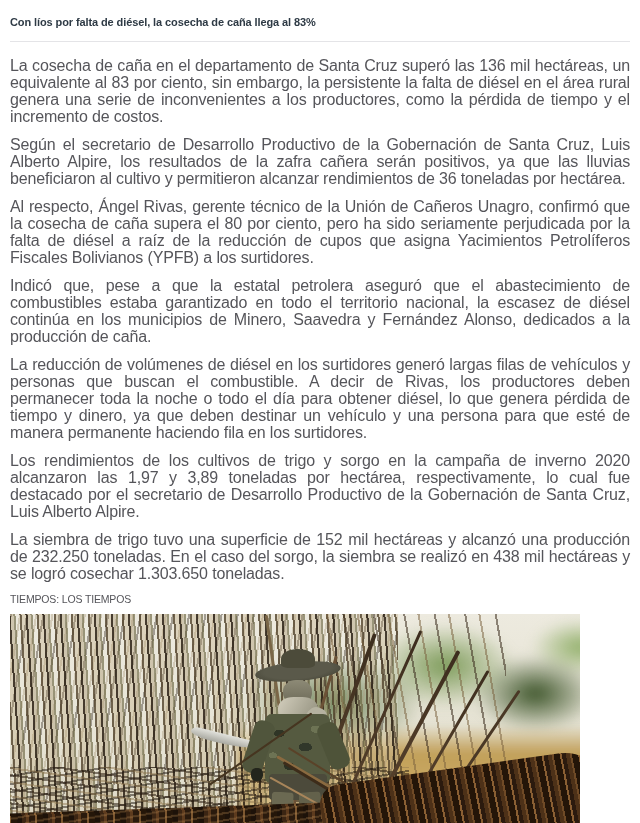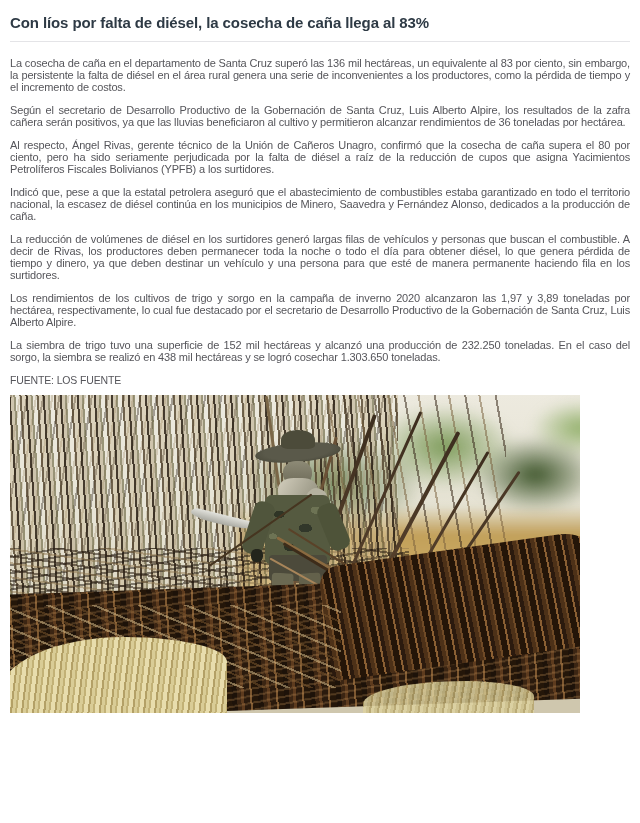--- a/index.html
+++ b/index.html
@@ -3,27 +3,27 @@
 <meta charset="utf-8">
 <style>
   html,body{margin:0;padding:0;}
   body{
     width:640px;height:823px;background:#ffffff;overflow:hidden;
     font-family:"Liberation Sans", sans-serif;
     -webkit-font-smoothing:antialiased;
   }
   .article{padding:12px 10px 0 10px;}
   .title{
-    font-size:15px;line-height:19px;font-weight:700;color:#2e3a45;
+    font-size:11px;line-height:19px;font-weight:700;color:#2e3a45;
     letter-spacing:-0.1px;margin:0;padding:1px 0 9px 0;
     border-bottom:1px solid #e4e4e7;
   }
   .body-text{margin-top:15px;}
   .para{
-    font-size:11px;line-height:12px;letter-spacing:-0.15px;
+    font-size:16px;line-height:17px;letter-spacing:-0.15px;
     color:#55555a;text-align:justify;margin:0 0 11px 0;
   }
   .source{
     font-size:10.5px;letter-spacing:-0.15px;color:#55555a;
     margin:3px 0 9px 0;
   }
 
   
   .photo{
     position:relative;width:570px;height:318px;overflow:hidden;
@@ -152,21 +152,21 @@
   <h1 class="title">Con líos por falta de diésel, la cosecha de caña llega al 83%</h1>
 
   <div class="body-text">
     <p class="para">La cosecha de caña en el departamento de Santa Cruz superó las 136 mil hectáreas, un equivalente al 83 por ciento, sin embargo, la persistente la falta de diésel en el área rural genera una serie de inconvenientes a los productores, como la pérdida de tiempo y el incremento de costos.</p>
     <p class="para">Según el secretario de Desarrollo Productivo de la Gobernación de Santa Cruz, Luis Alberto Alpire, los resultados de la zafra cañera serán positivos, ya que las lluvias beneficiaron al cultivo y permitieron alcanzar rendimientos de 36 toneladas por hectárea.</p>
     <p class="para">Al respecto, Ángel Rivas, gerente técnico de la Unión de Cañeros Unagro, confirmó que la cosecha de caña supera el 80 por ciento, pero ha sido seriamente perjudicada por la falta de diésel a raíz de la reducción de cupos que asigna Yacimientos Petrolíferos Fiscales Bolivianos (YPFB) a los surtidores.</p>
     <p class="para">Indicó que, pese a que la estatal petrolera aseguró que el abastecimiento de combustibles estaba garantizado en todo el territorio nacional, la escasez de diésel continúa en los municipios de Minero, Saavedra y Fernández Alonso, dedicados a la producción de caña.</p>
     <p class="para">La reducción de volúmenes de diésel en los surtidores generó largas filas de vehículos y personas que buscan el combustible. A decir de Rivas, los productores deben permanecer toda la noche o todo el día para obtener diésel, lo que genera pérdida de tiempo y dinero, ya que deben destinar un vehículo y una persona para que esté de manera permanente haciendo fila en los surtidores.</p>
     <p class="para">Los rendimientos de los cultivos de trigo y sorgo en la campaña de inverno 2020 alcanzaron las 1,97 y 3,89 toneladas por hectárea, respectivamente, lo cual fue destacado por el secretario de Desarrollo Productivo de la Gobernación de Santa Cruz, Luis Alberto Alpire.</p>
     <p class="para">La siembra de trigo tuvo una superficie de 152 mil hectáreas y alcanzó una producción de 232.250 toneladas. En el caso del sorgo, la siembra se realizó en 438 mil hectáreas y se logró cosechar 1.303.650 toneladas.</p>
-    <p class="source">FUENTE: LOS FUENTE</p>
+    <p class="source">TIEMPOS: LOS TIEMPOS</p>
   </div>
 
   <div class="photo">
     <div class="ph-sky"></div>
     <div class="ph-trees"></div>
     <div class="ph-grass"></div>
     <div class="ph-canes"></div>
     <div class="ph-canes-sparse"></div>
     <div class="ph-tangle"></div>
     <div class="stalk s1"></div>

